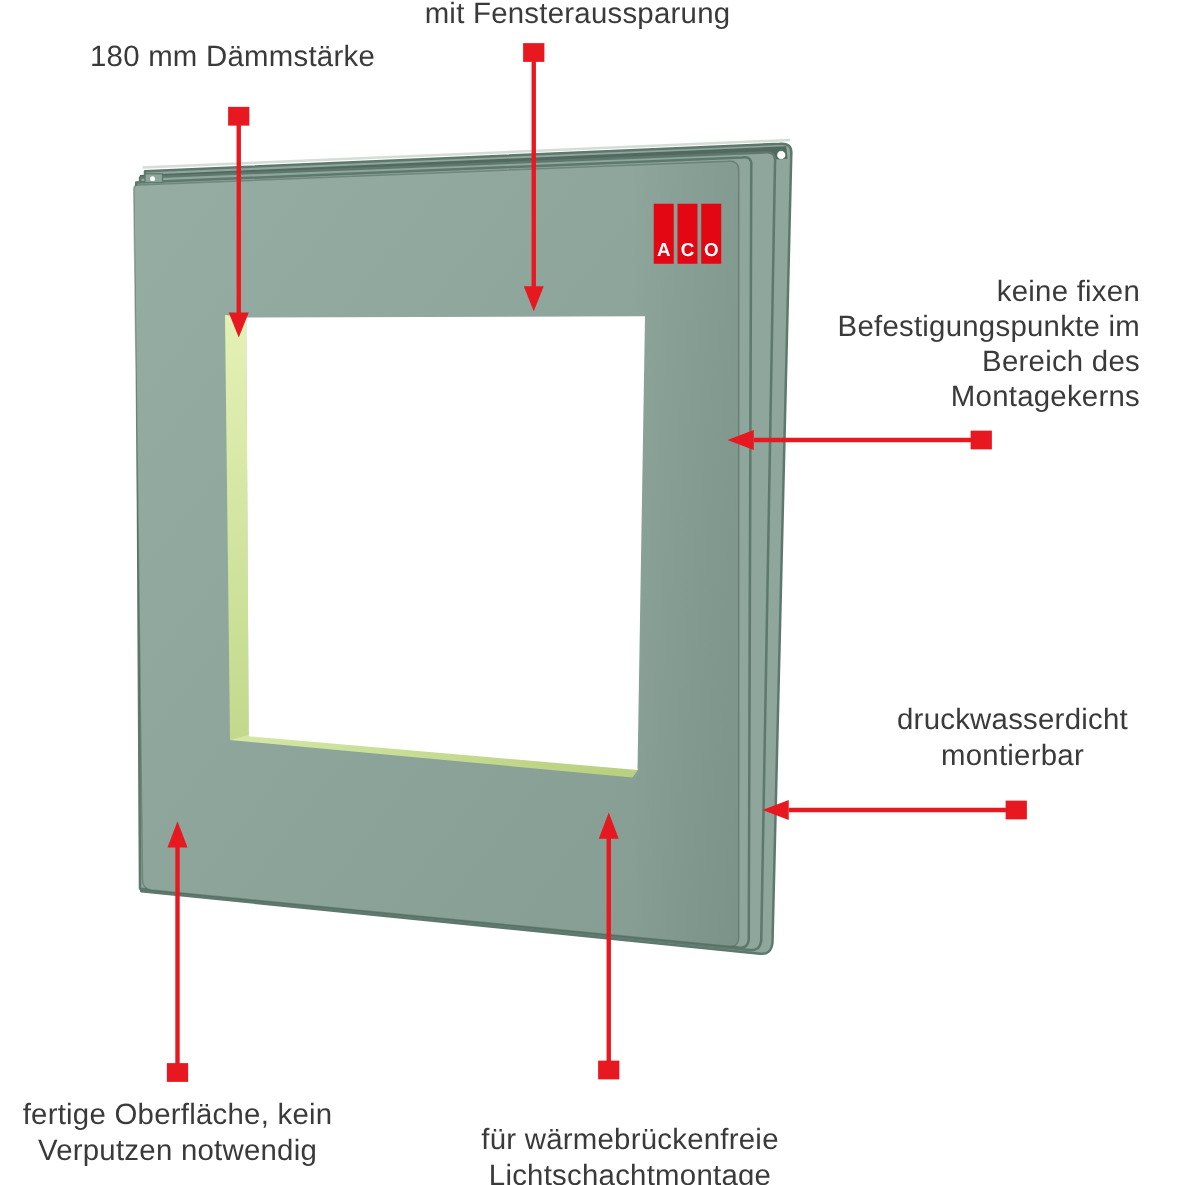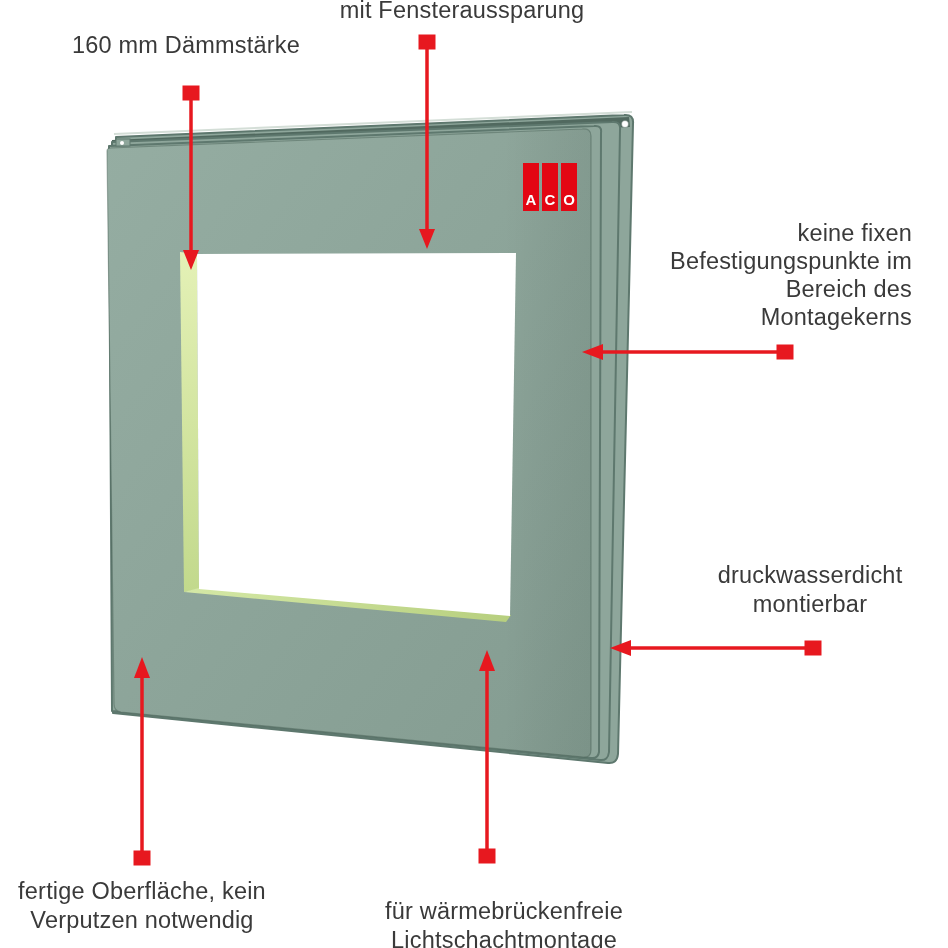--- a/index.html
+++ b/index.html
@@ -124,21 +124,21 @@
       <g>
         <rect x="478.5" y="848.5" width="17" height="15" stroke="none"></rect>
         <line x1="487" y1="850" x2="487" y2="670"></line>
         <polygon points="479,671 495,671 487,650" stroke="none"></polygon>
       </g>
     </g>
   </svg>
 
   <div class="label" style="left:332px;top:-4px;width:260px;">mit Fensteraussparung</div>
 
-  <div class="label" style="left:56px;top:31px;width:260px;">160 mm Dämmstärke</div>
+  <div class="label" style="left:56px;top:31px;width:260px;">180 mm Dämmstärke</div>
 
   <div class="label" style="left:650px;top:219px;width:262px;text-align:right;">keine fixen
 Befestigungspunkte im
 Bereich des
 Montagekerns</div>
 
   <div class="label bottom" style="left:11px;top:877px;width:262px;">fertige Oberfläche, kein
 Verputzen notwendig</div>
 
   <div class="label" style="left:690px;top:561px;width:240px;line-height:29px;">druckwasserdicht

